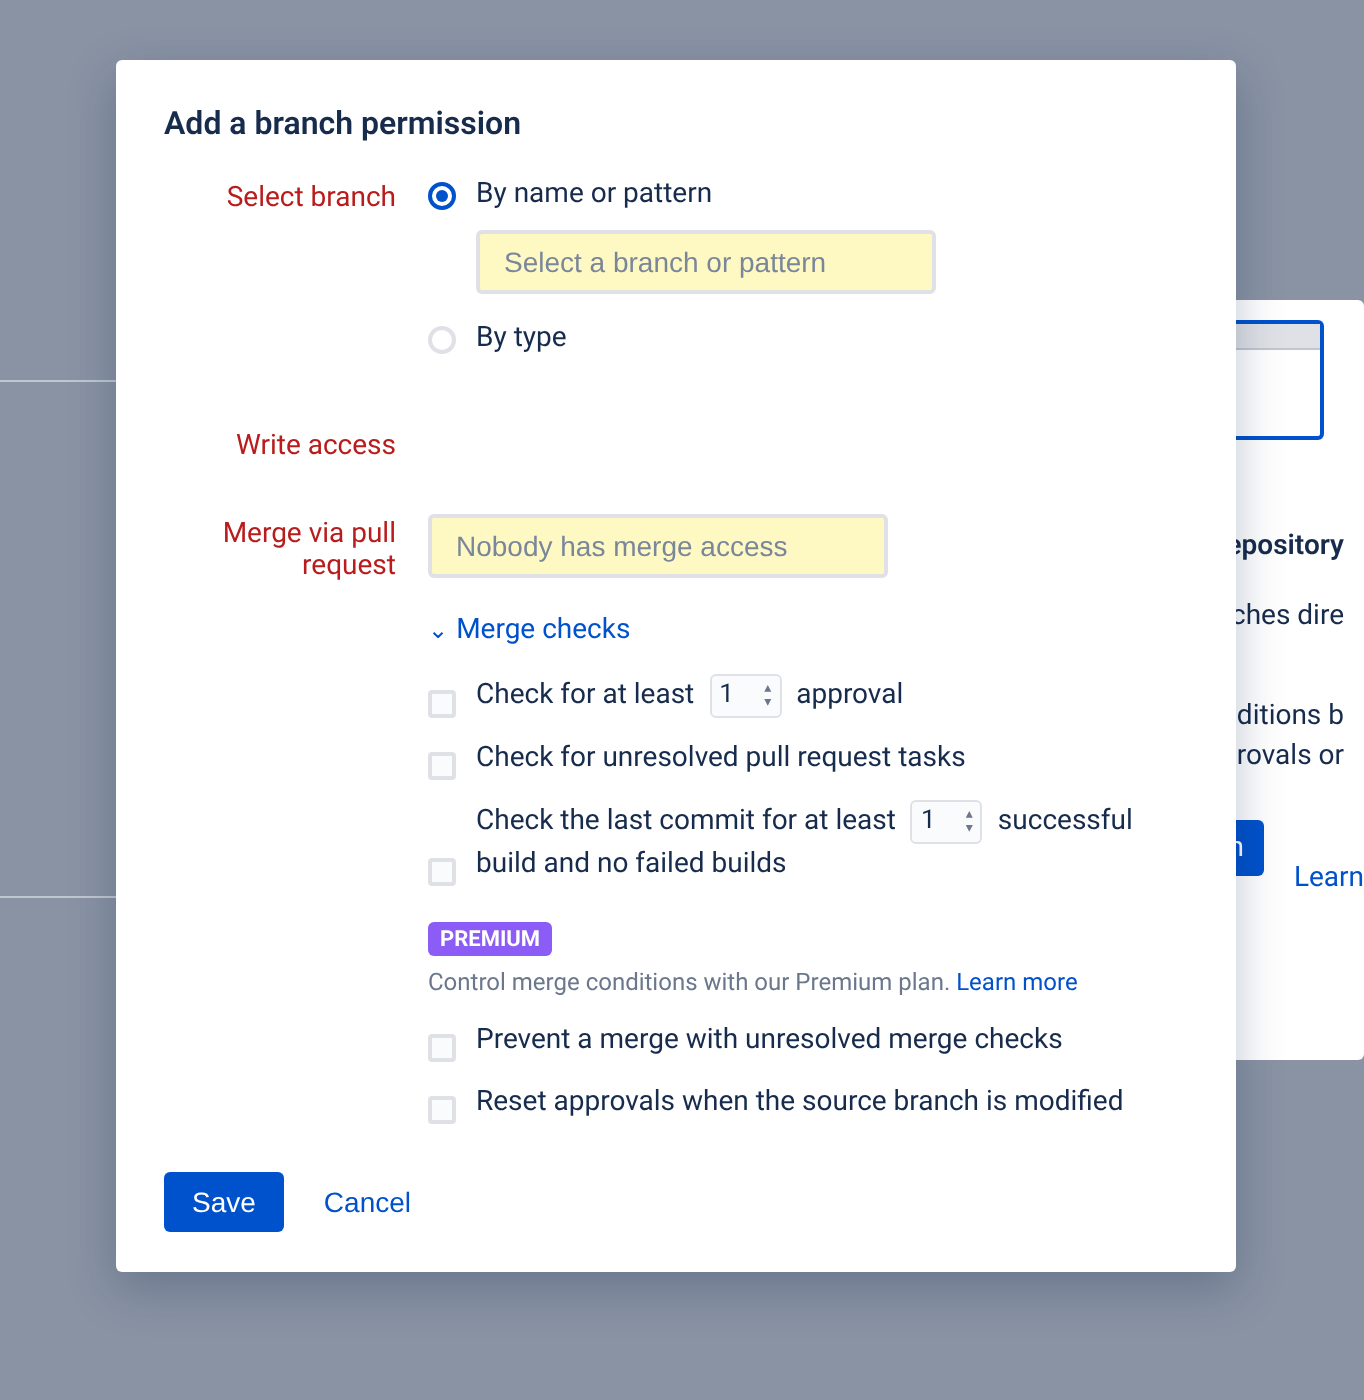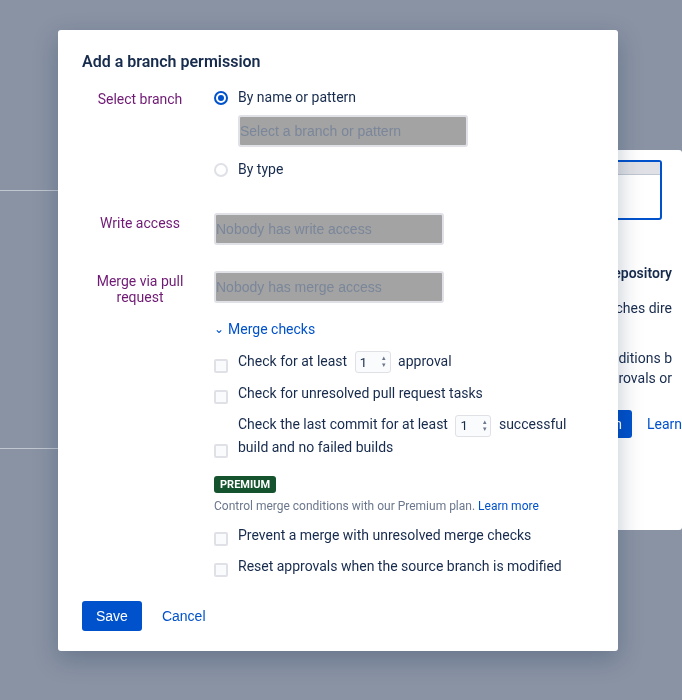--- a/index.html
+++ b/index.html
@@ -3,46 +3,46 @@
 <meta charset="utf-8">
 <style>
 *{box-sizing:border-box;margin:0;padding:0}
 body{font-family:-apple-system,BlinkMacSystemFont,"Segoe UI",Roboto,sans-serif;font-size:14px;color:#172B4D;background:#8993A4;width:682px;height:700px;overflow:hidden;position:relative}
 .backdrop{position:absolute;inset:0;background:#8993A4}
 .bg-panel{position:absolute;right:0;top:150px;width:90px;height:380px;background:#fff;border-radius:3px;padding:10px}
 .bg-card{position:absolute;right:20px;top:160px;width:50px;height:60px;background:#fff;border:2px solid #0052CC;border-radius:3px}
 .bg-card::before{content:"";position:absolute;top:0;left:0;right:0;height:12px;background:#DFE1E6;border-bottom:1px solid #C1C7D0}
 .bg-text{position:absolute;right:10px;font-size:14px;color:#172B4D;white-space:nowrap}
 .bg-btn{position:absolute;right:50px;top:410px;background:#0052CC;color:#fff;padding:6px 10px;border-radius:3px;font-size:14px}
-.bg-link{position:absolute;right:0;top:416px;color:#0052CC;font-size:14px}
+.bg-link{position:absolute;right:0;top:431px;color:#0052CC;font-size:14px}
 .hr{position:absolute;left:0;width:60px;height:1px;background:#C1C7D0}
 .modal{position:absolute;left:58px;top:30px;width:560px;background:#fff;border-radius:3px;box-shadow:0 8px 24px rgba(9,30,66,.25);padding:22px 24px 20px}
 .title{font-size:16px;font-weight:600;color:#172B4D;margin-bottom:18px}
 .row{display:flex;margin-bottom:8px}
-.label-col{width:132px;text-align:center;padding-right:16px;padding-top:2px;color:#701a75;font-size:14px}
+.label-col{width:132px;text-align:right;padding-right:16px;padding-top:2px;color:#b91c1c;font-size:14px}
 .ctrl-col{flex:1}
 .radio-row{display:flex;align-items:flex-end;margin-bottom:10px}
 .radio{width:14px;height:14px;border-radius:50%;border:2px solid #DFE1E6;margin-right:10px;position:relative;flex-shrink:0}
 .radio.on{border-color:#0052CC}
 .radio.on::after{content:"";position:absolute;inset:2px;border-radius:50%;background:#0052CC}
 .radio-lbl{color:#172B4D}
-.input{width:230px;height:32px;border:2px solid #DFE1E6;border-radius:3px;padding:0 0;font-size:14px;color:#172B4D;background:#a3a3a3}
+.input{width:230px;height:32px;border:2px solid #DFE1E6;border-radius:3px;padding:0 12px;font-size:14px;color:#172B4D;background:#fef9c3}
 .input::placeholder{color:#7A869A}
 .input.wide{width:230px}
 .help{font-size:12px;color:#6B778C;margin-top:4px;line-height:1.5}
 .section-gap{height:18px}
 .expander{display:flex;align-items:center;color:#0052CC;font-size:14px;margin-bottom:14px;cursor:pointer}
 .chev{margin-right:4px;font-size:12px}
 .chk-row{display:flex;align-items:flex-end;margin-bottom:10px;line-height:1.5}
 .chk{width:14px;height:14px;border:2px solid #DFE1E6;border-radius:2px;margin-right:10px;margin-top:2px;flex-shrink:0;background:#FAFBFC}
 .chk-lbl{flex:1;color:#172B4D}
 .stepper{display:inline-flex;align-items:center;width:36px;height:22px;border:1px solid #DFE1E6;border-radius:3px;padding:0 4px;margin:0 4px;vertical-align:middle;background:#FAFBFC}
 .stepper-val{flex:1;font-size:13px;color:#172B4D}
 .stepper-arrows{display:flex;flex-direction:column;font-size:7px;line-height:7px;color:#6B778C}
-.badge{display:inline-block;background:#14532d;color:#fff;font-size:11px;font-weight:700;padding:2px 6px;border-radius:3px;margin-top:8px;margin-bottom:6px}
+.badge{display:inline-block;background:#8b5cf6;color:#fff;font-size:11px;font-weight:700;padding:2px 6px;border-radius:3px;margin-top:8px;margin-bottom:6px}
 .plan-text{font-size:12px;color:#6B778C;margin-bottom:12px}
 .plan-link{color:#0052CC}
 .footer{display:flex;align-items:center;gap:20px;margin-top:14px}
 .btn-primary{background:#0052CC;color:#fff;border:none;padding:7px 14px;border-radius:3px;font-size:14px;font-weight:500;cursor:pointer}
 .btn-link{background:none;border:none;color:#0052CC;font-size:14px;cursor:pointer}
 </style>
 </head>
 <body>
 
 <div class="backdrop">
@@ -76,21 +76,20 @@
         <span class="radio-lbl">By type</span>
       </div>
     </div>
   </div>
 
   <div class="section-gap"></div>
 
   <div class="row">
     <div class="label-col">Write access</div>
     <div class="ctrl-col">
-      <input class="input wide" placeholder="Nobody has write access" style="">
     </div>
   </div>
 
   <div class="section-gap"></div>
 
   <div class="row">
     <div class="label-col">Merge via pull request</div>
     <div class="ctrl-col">
       <input class="input wide" placeholder="Nobody has merge access" style="">
 

